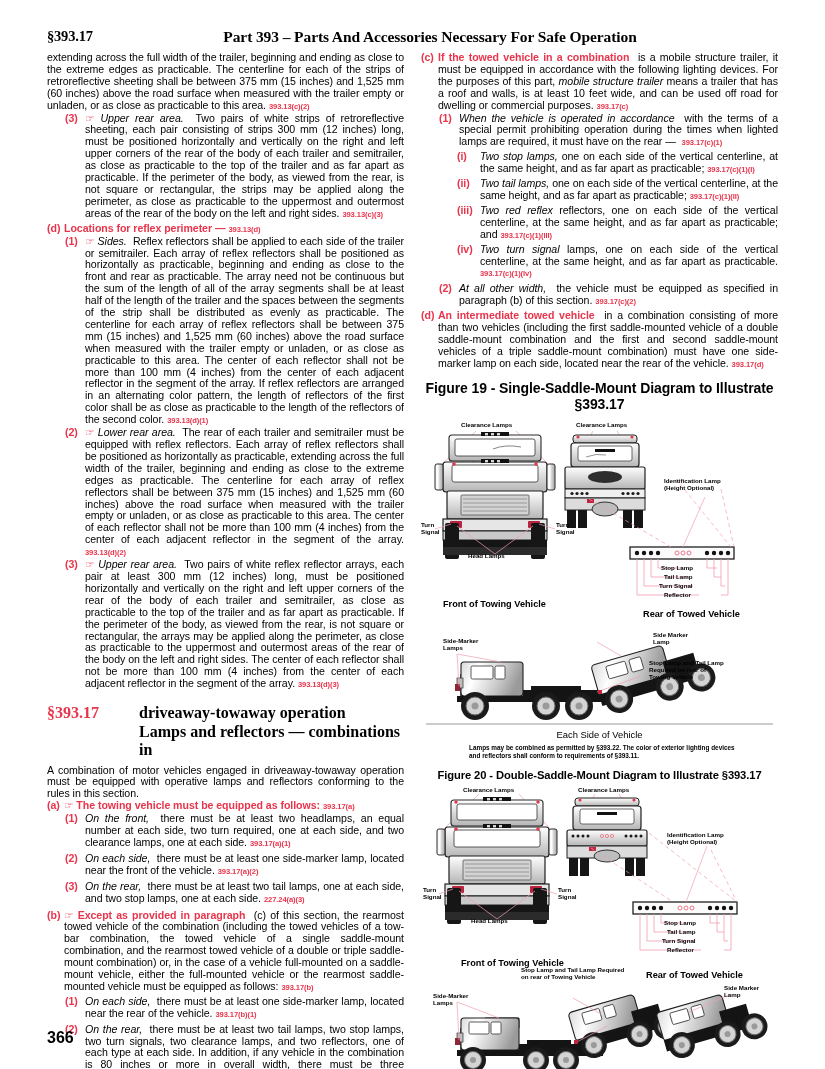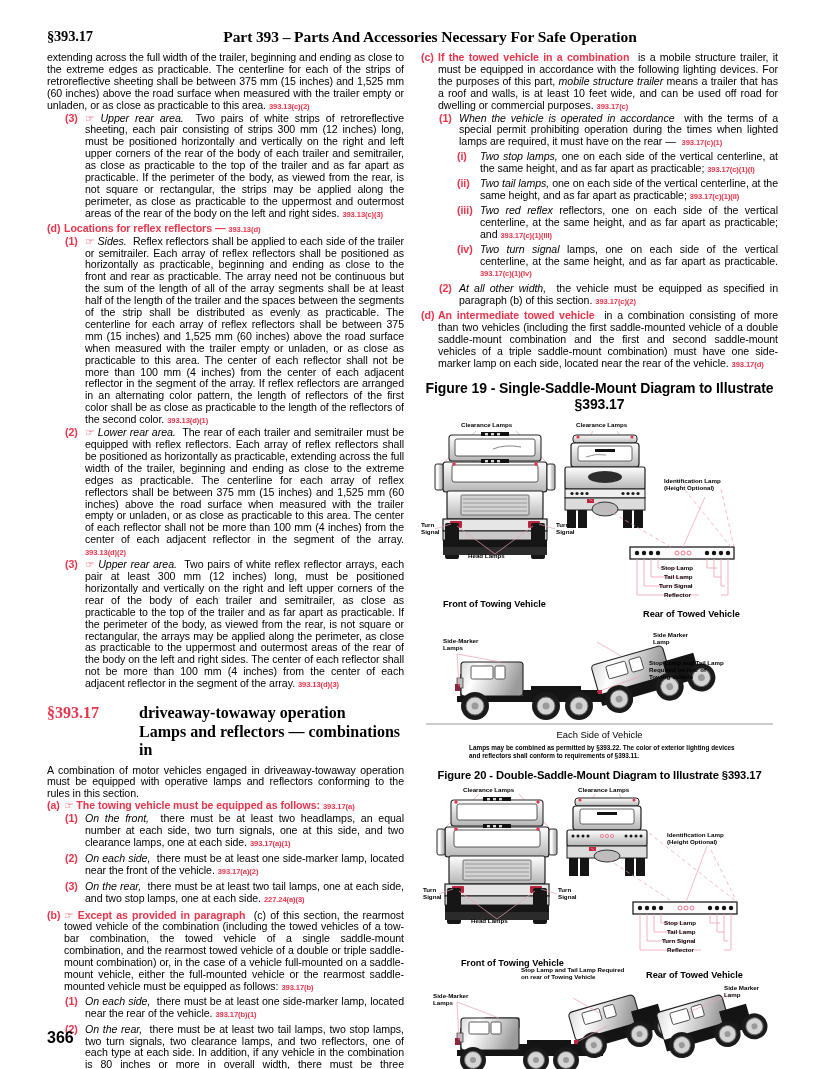--- a/index.html
+++ b/index.html
@@ -195,21 +195,21 @@
   <div class="col col-left">
 
     <div class="p"><span>extending across the full width of the trailer, beginning and ending as close to the extreme edges as practicable. The centerline for each of the strips of retroreflective sheeting shall be between 375 mm (15 inches) and 1,525 mm (60 inches) above the road surface when measured with the trailer empty or unladen, or as close as practicable to this area.</span> <span class="cite">393.13(c)(2)</span></div>
 
     <div class="item lvl-1">
       <span class="mk">(3)</span><span class="hand">☞</span> <span class="it">Upper rear area.</span>&nbsp; <span>Two pairs of white strips of retroreflective sheeting, each pair consisting of strips 300 mm (12 inches) long, must be positioned horizontally and vertically on the right and left upper corners of the rear of the body of each trailer and semitrailer, as close as practicable to the top of the trailer and as far apart as practicable. If the perimeter of the body, as viewed from the rear, is not square or rectangular, the strips may be applied along the perimeter, as close as practicable to the uppermost and outermost areas of the rear of the body on the left and right sides.</span> <span class="cite">393.13(c)(3)</span>
     </div>
 
     <div class="gap2"></div>
     <div class="item lvl-a">
-      <span class="mk">(d)</span><span class="redbold">Locations for reflex reflectors —</span> <span class="cite">393.13(d)</span>
+      <span class="mk">(d)</span><span class="redbold">Locations for reflex perimeter —</span> <span class="cite">393.13(d)</span>
     </div>
 
     <div class="item lvl-1">
       <span class="mk">(1)</span><span class="hand">☞</span> <span class="it">Sides.</span>&nbsp; <span>Reflex reflectors shall be applied to each side of the trailer or semitrailer. Each array of reflex reflectors shall be positioned as horizontally as practicable, beginning and ending as close to the front and rear as practicable. The array need not be continuous but the sum of the length of all of the array segments shall be at least half of the length of the trailer and the spaces between the segments of the strip shall be distributed as evenly as practicable. The centerline for each array of reflex reflectors shall be between 375 mm (15 inches) and 1,525 mm (60 inches) above the road surface when measured with the trailer empty or unladen, or as close as practicable to this area. The center of each reflector shall not be more than 100 mm (4 inches) from the center of each adjacent reflector in the segment of the array. If reflex reflectors are arranged in an alternating color pattern, the length of reflectors of the first color shall be as close as practicable to the length of the reflectors of the second color.</span> <span class="cite">393.13(d)(1)</span>
     </div>
 
     <div class="item lvl-1">
       <span class="mk">(2)</span><span class="hand">☞</span> <span class="it">Lower rear area.</span>&nbsp; <span>The rear of each trailer and semitrailer must be equipped with reflex reflectors. Each array of reflex reflectors shall be positioned as horizontally as practicable, extending across the full width of the trailer, beginning and ending as close to the extreme edges as practicable. The centerline for each array of reflex reflectors shall be between 375 mm (15 inches) and 1,525 mm (60 inches) above the road surface when measured with the trailer empty or unladen, or as close as practicable to this area. The center of each reflector shall not be more than 100 mm (4 inches) from the center of each adjacent reflector in the segment of the array.</span> <span class="cite">393.13(d)(2)</span>
     </div>
 
@@ -225,21 +225,21 @@
       </div>
     </div>
 
     <div class="p">A combination of motor vehicles engaged in driveaway-towaway operation must be equipped with operative lamps and reflectors conforming to the rules in this section.</div>
 
     <div class="item lvl-a">
       <span class="mk">(a)</span><span class="hand">☞</span> <span class="redbold">The towing vehicle must be equipped as follows:</span> <span class="cite">393.17(a)</span>
     </div>
 
     <div class="item lvl-1">
-      <span class="mk">(1)</span> <span class="it">On the front,</span>&nbsp; <span>there must be at least two headlamps, an equal number at each side, two turn signals, one at this side, and two clearance lamps, one at each side.</span> <span class="cite">393.17(a)(1)</span>
+      <span class="mk">(1)</span> <span class="it">On the front,</span>&nbsp; <span>there must be at least two headlamps, an equal number at each side, two turn required, one at each side, and two clearance lamps, one at each side.</span> <span class="cite">393.17(a)(1)</span>
     </div>
 
     <div class="gap3"></div>
     <div class="item lvl-1">
       <span class="mk">(2)</span> <span class="it">On each side,</span>&nbsp; <span>there must be at least one side-marker lamp, located near the front of the vehicle.</span> <span class="cite">393.17(a)(2)</span>
     </div>
 
     <div class="gap3"></div>
     <div class="item lvl-1">
       <span class="mk">(3)</span> <span class="it">On the rear,</span>&nbsp; <span>there must be at least two tail lamps, one at each side, and two stop lamps, one at each side.</span> <span class="cite">227.24(a)(3)</span>

